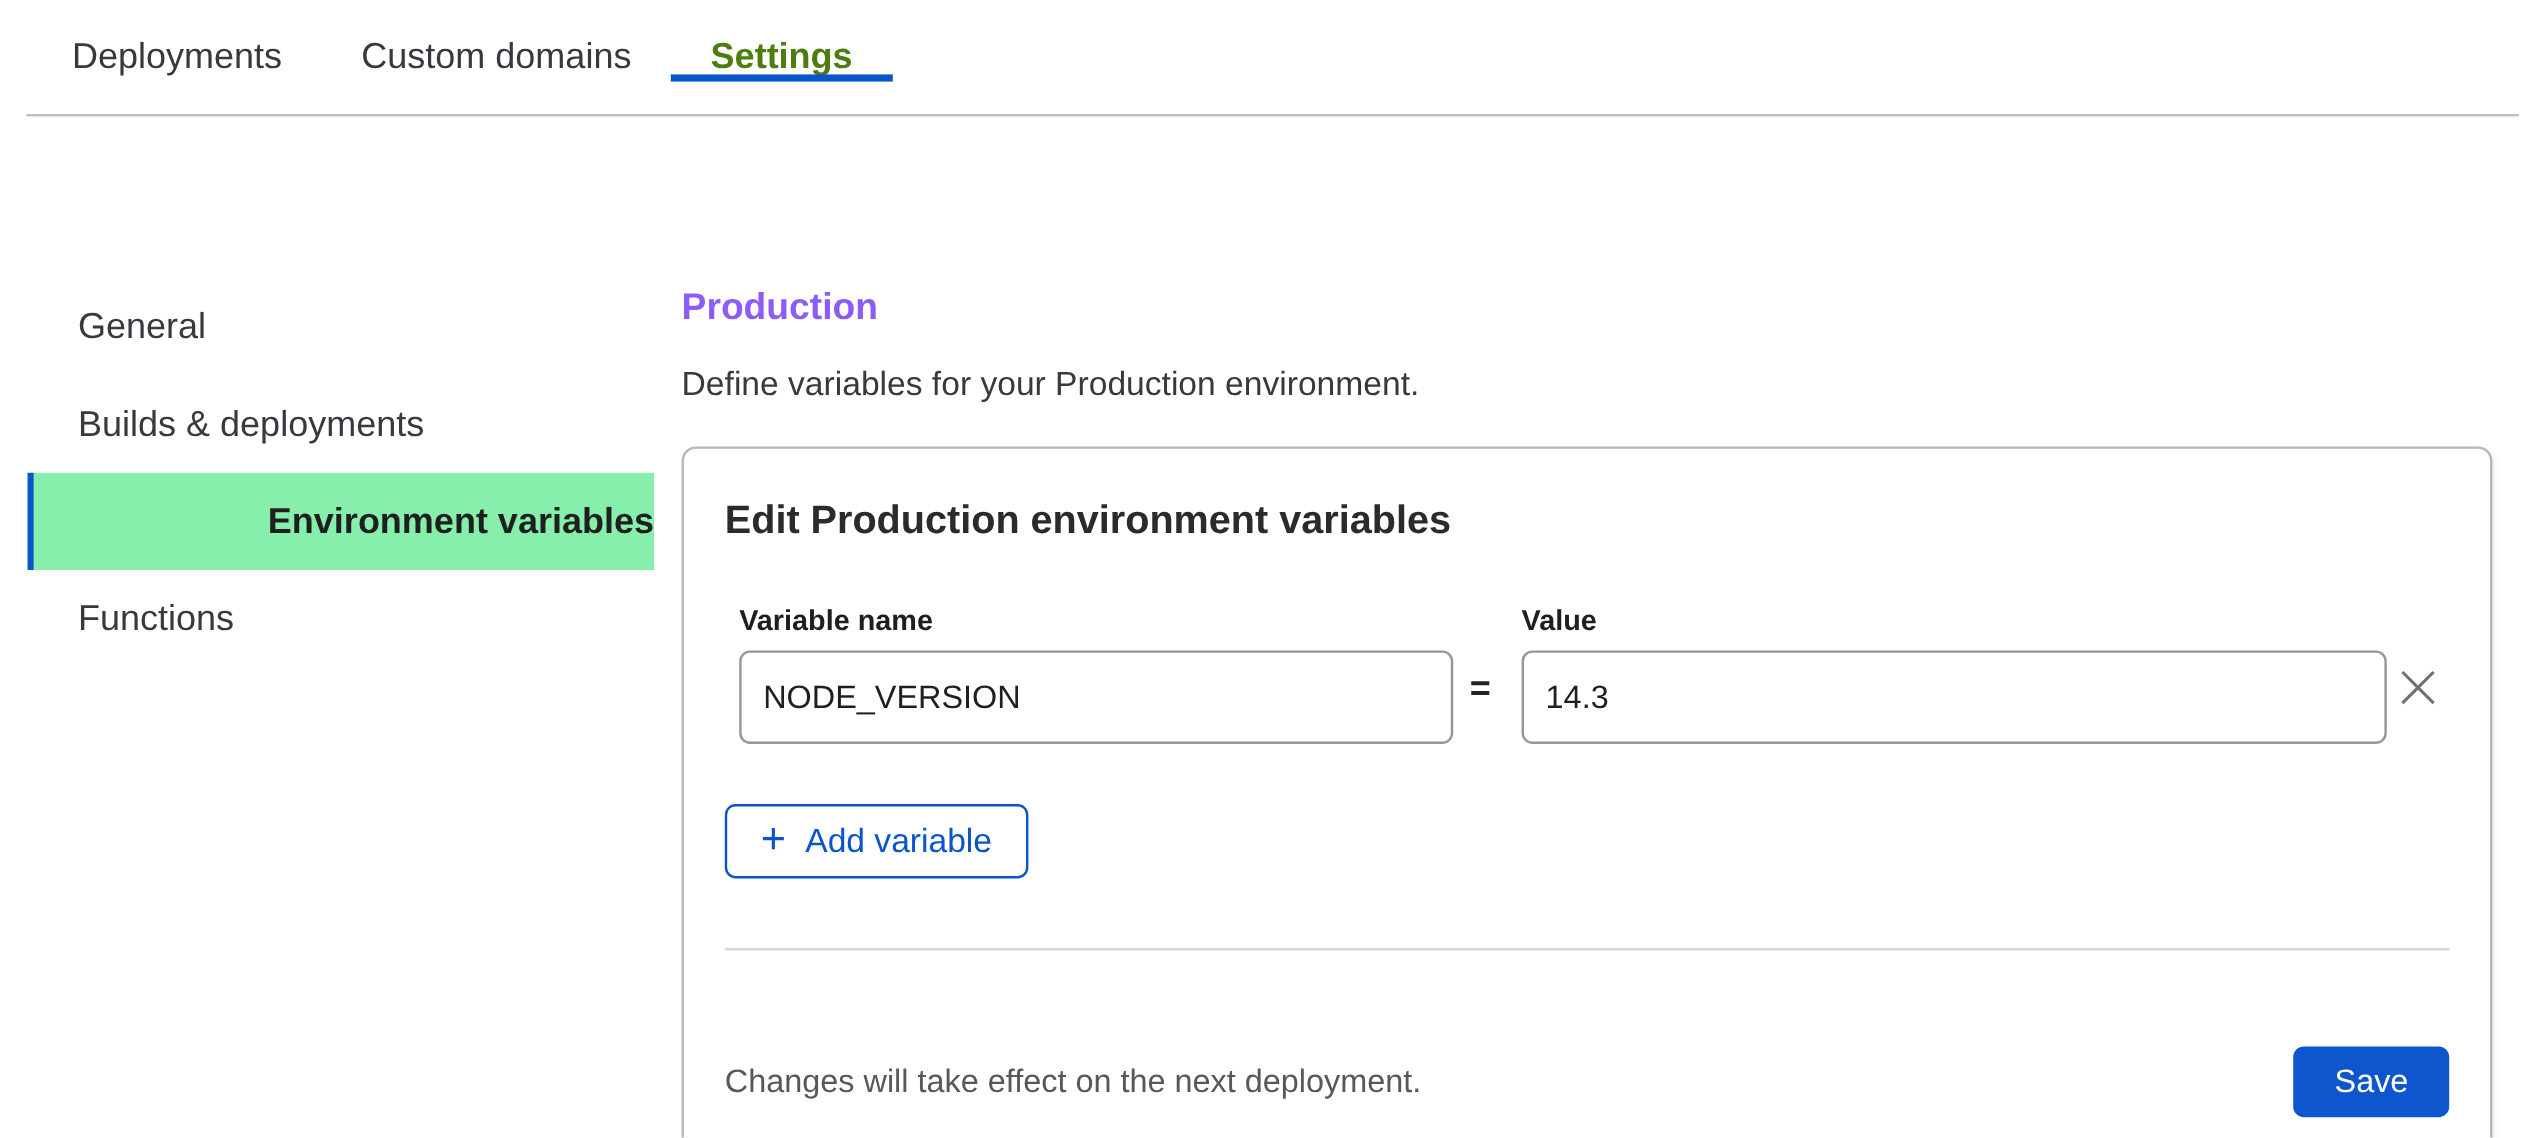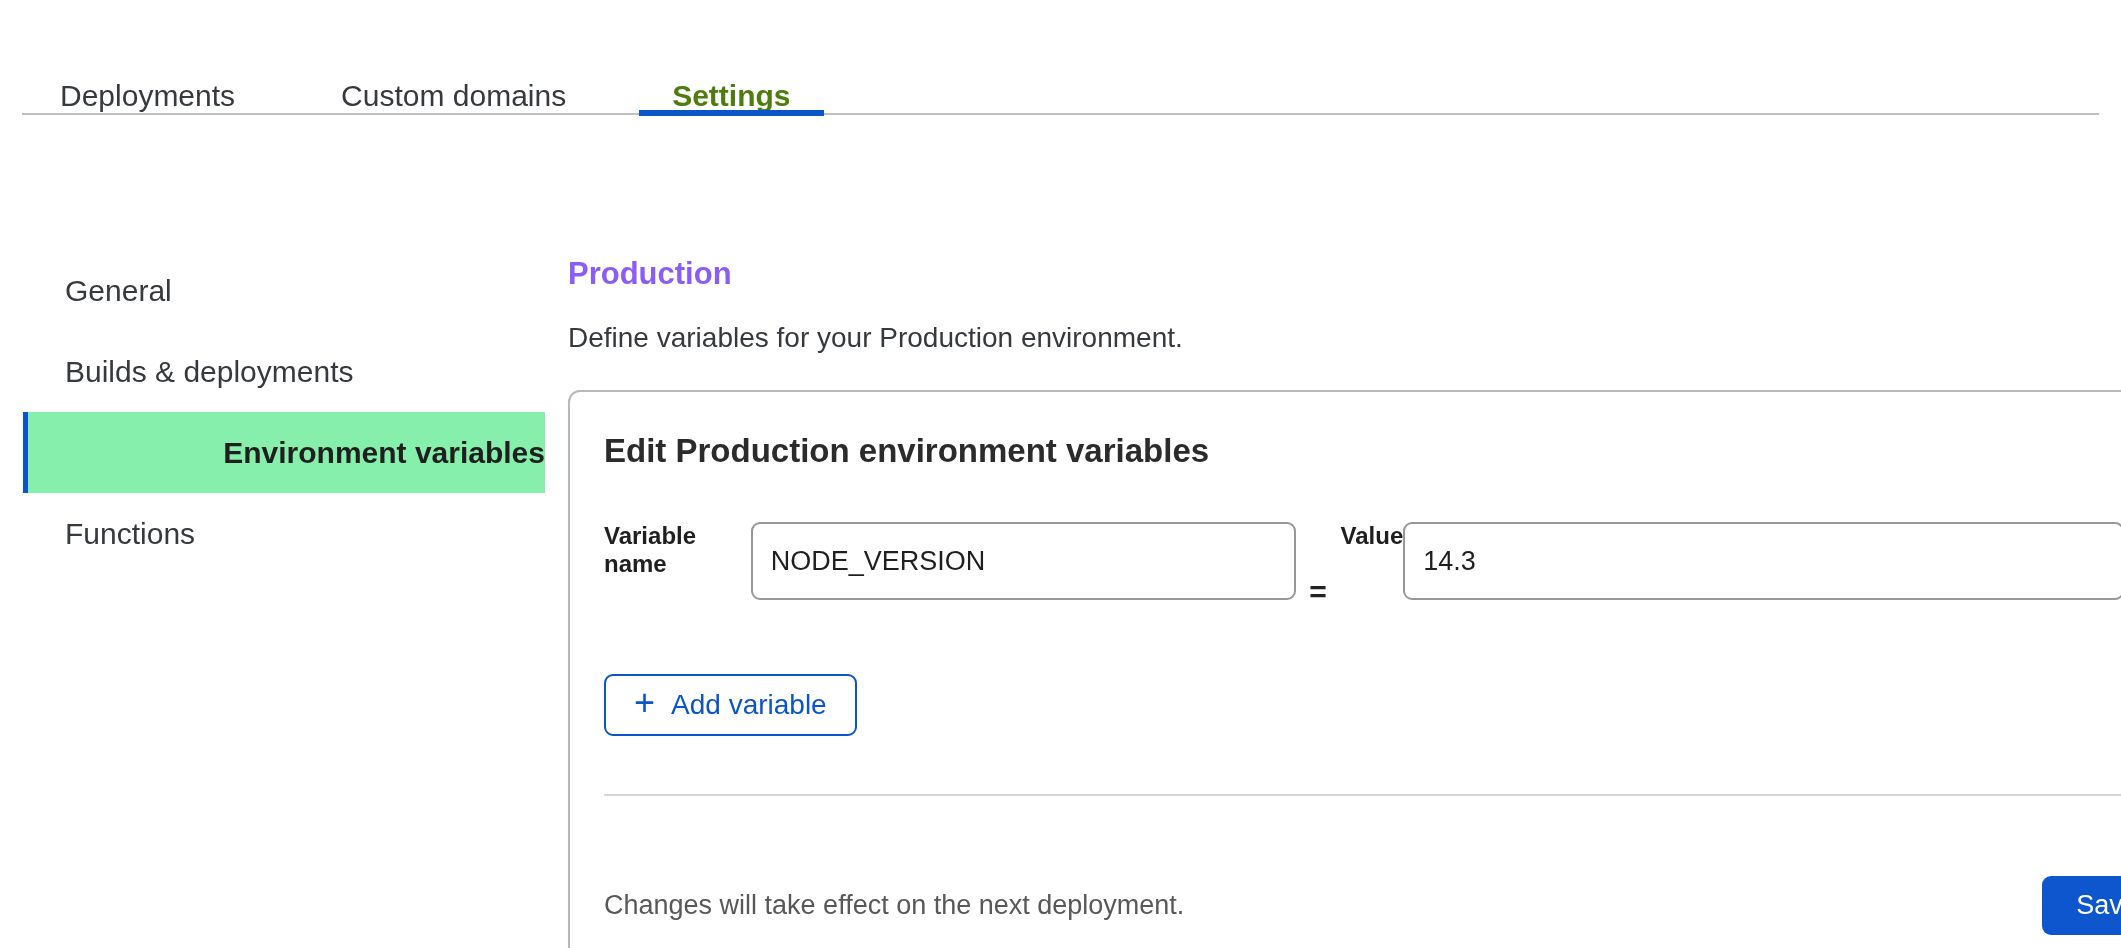--- a/index.html
+++ b/index.html
@@ -2,25 +2,24 @@
 <html><head>
 <meta charset="utf-8">
 <style>
   * { margin: 0; padding: 0; box-sizing: border-box; }
   html, body { width: 2121px; height: 948px; background: #ffffff; overflow: hidden; }
   body { font-family: "Liberation Sans", "DejaVu Sans", sans-serif; color: #1f1f1f; }
 
   
   .tabbar {
     display: flex;
-    align-items: flex-end;
-    height: 115px;
+    align-items: center;
+    height: 97px;
     margin: 0 22px;
     border-bottom: 2px solid #bfbfbf;
-    gap: 40px;
   }
   .tab {
     position: relative;
     display: flex;
     align-items: center;
     padding: 0 33px;
     font-size: 30px;
     color: #36393d;
     cursor: pointer;
   }
@@ -96,21 +95,21 @@
     font-size: 33px;
     font-weight: 700;
     color: #2b2b2b;
   }
 
   .var-row {
     display: flex;
     align-items: flex-start;
     margin-top: 52px;
   }
-  .field-col { display: flex; flex-direction: row; }
+  .field-col { display: flex; flex-direction: column; margin-left: 12px; }
   .field-label {
     font-size: 24px;
     font-weight: 700;
     color: #1f1f1f;
     line-height: 28px;
     margin-bottom: 10px;
   }
   .text-input {
     height: 78px;
     border: 2px solid #979797;

